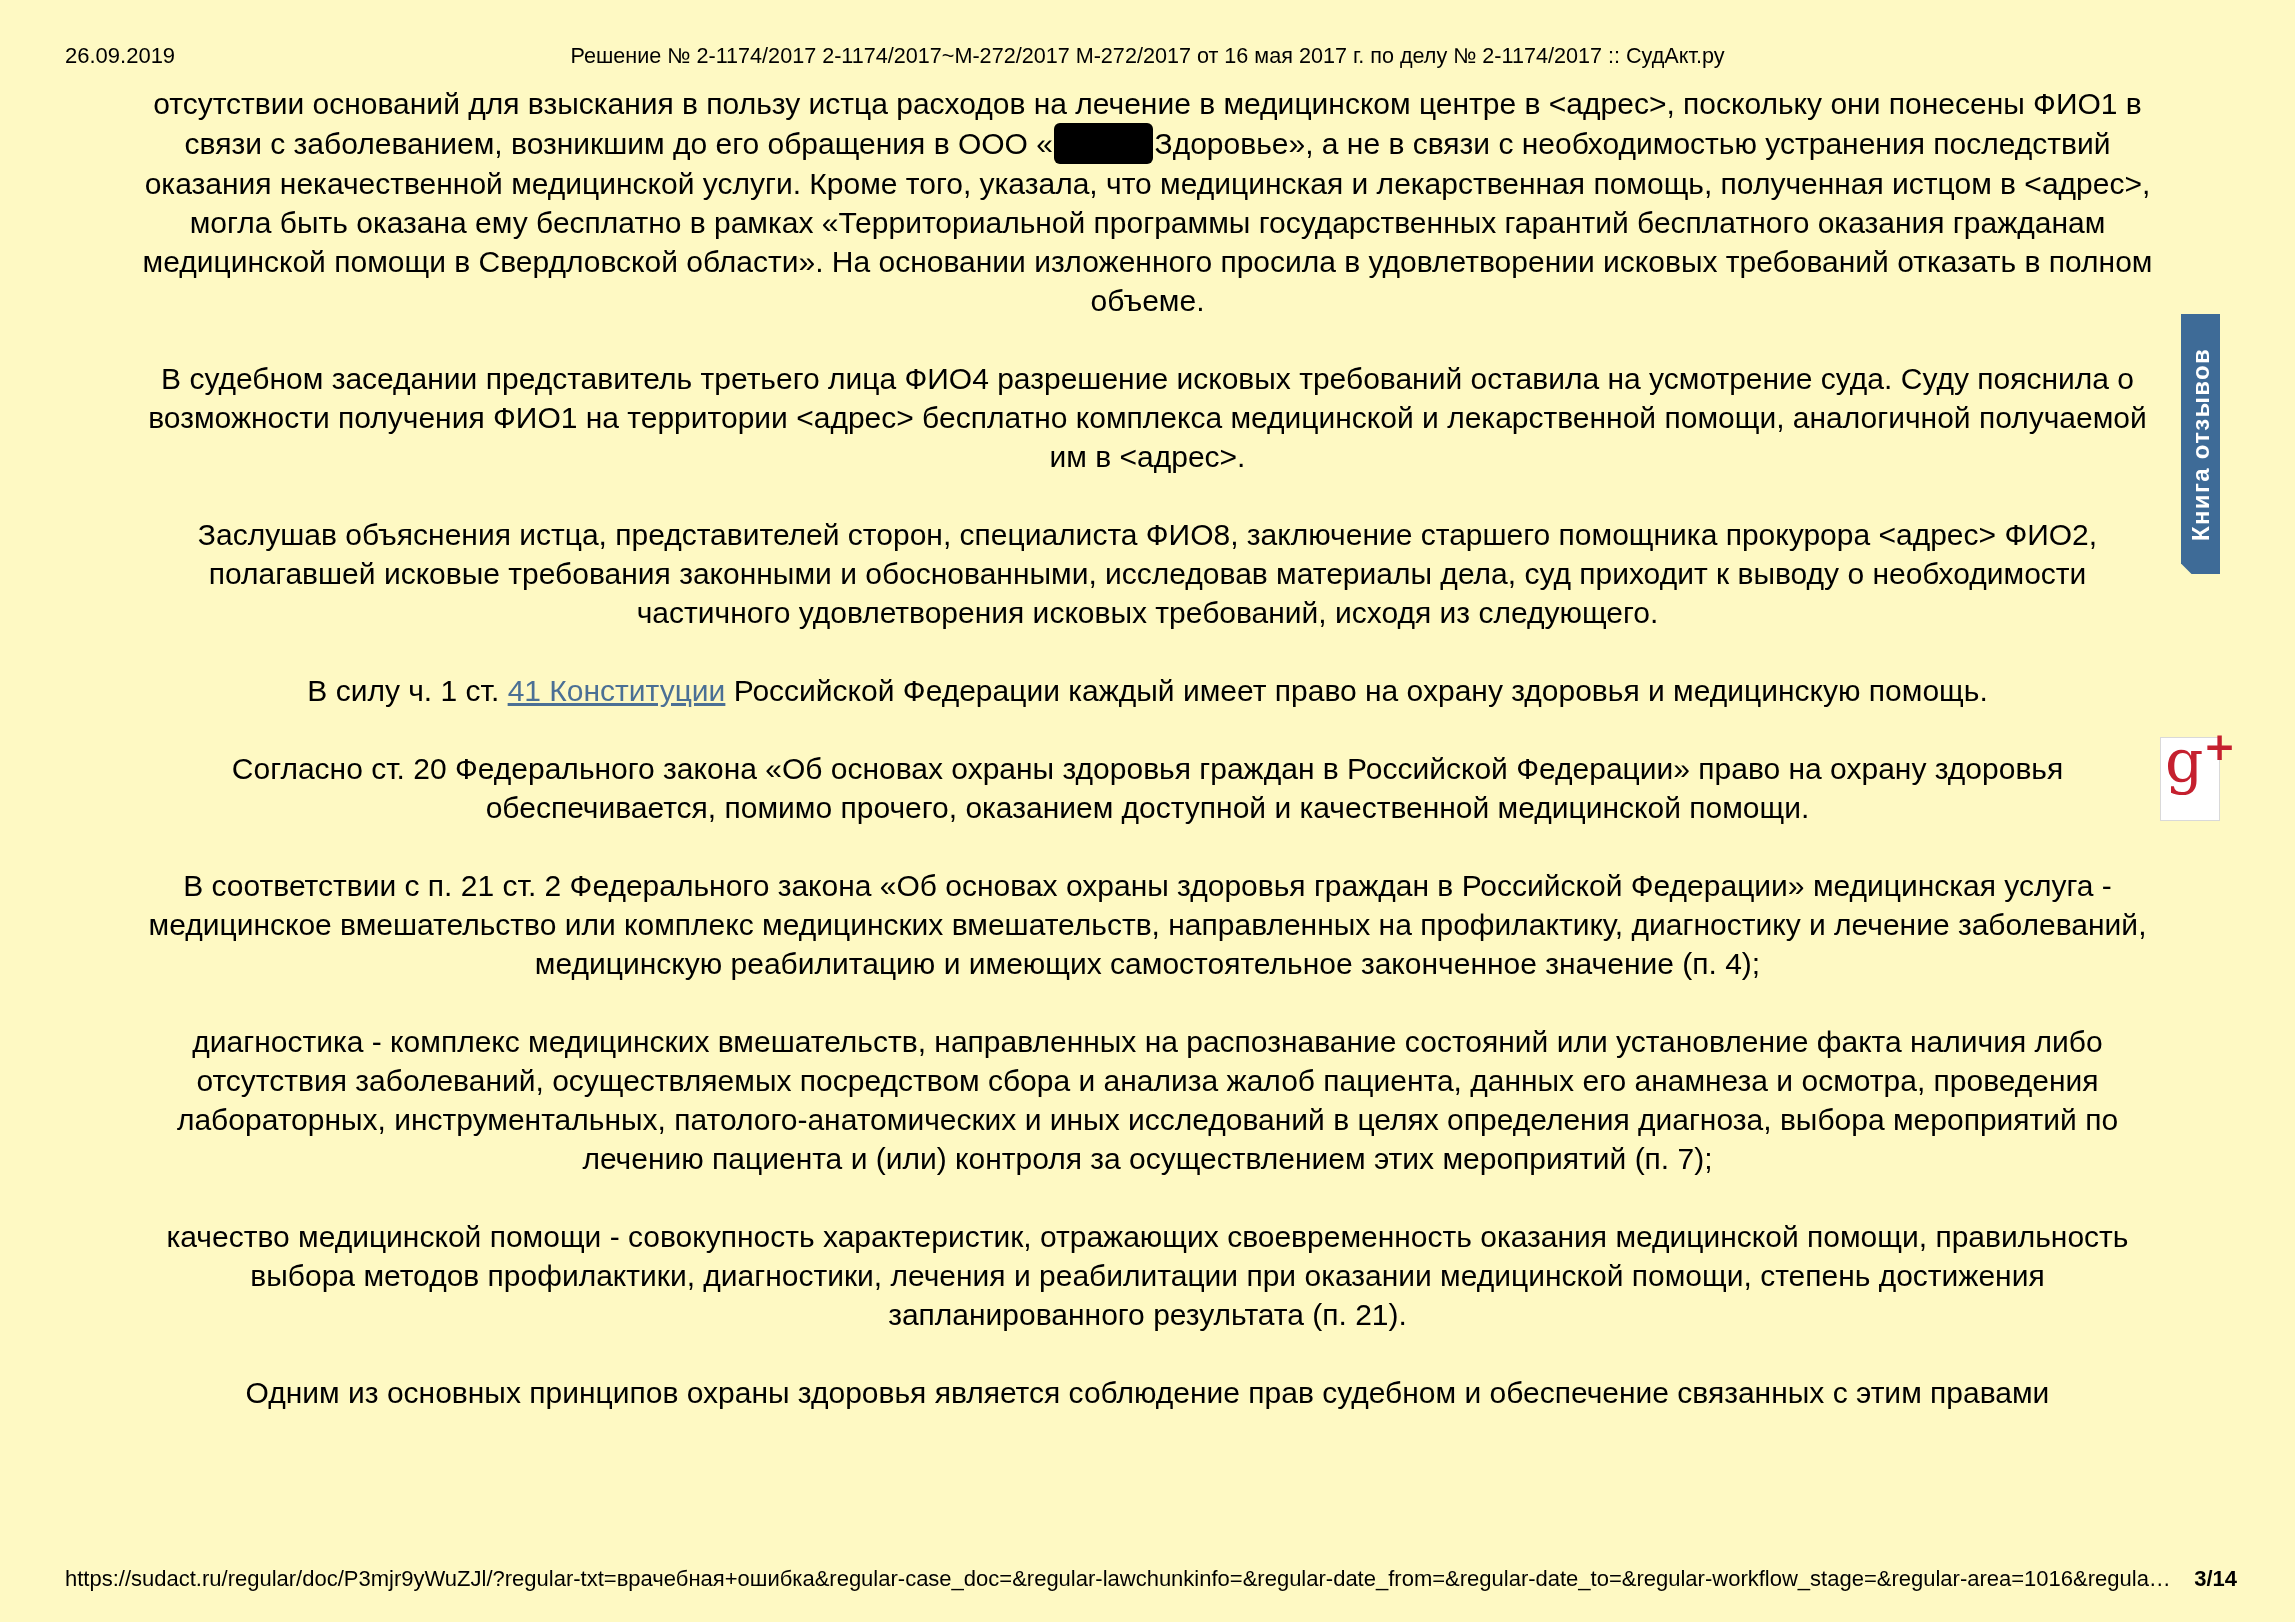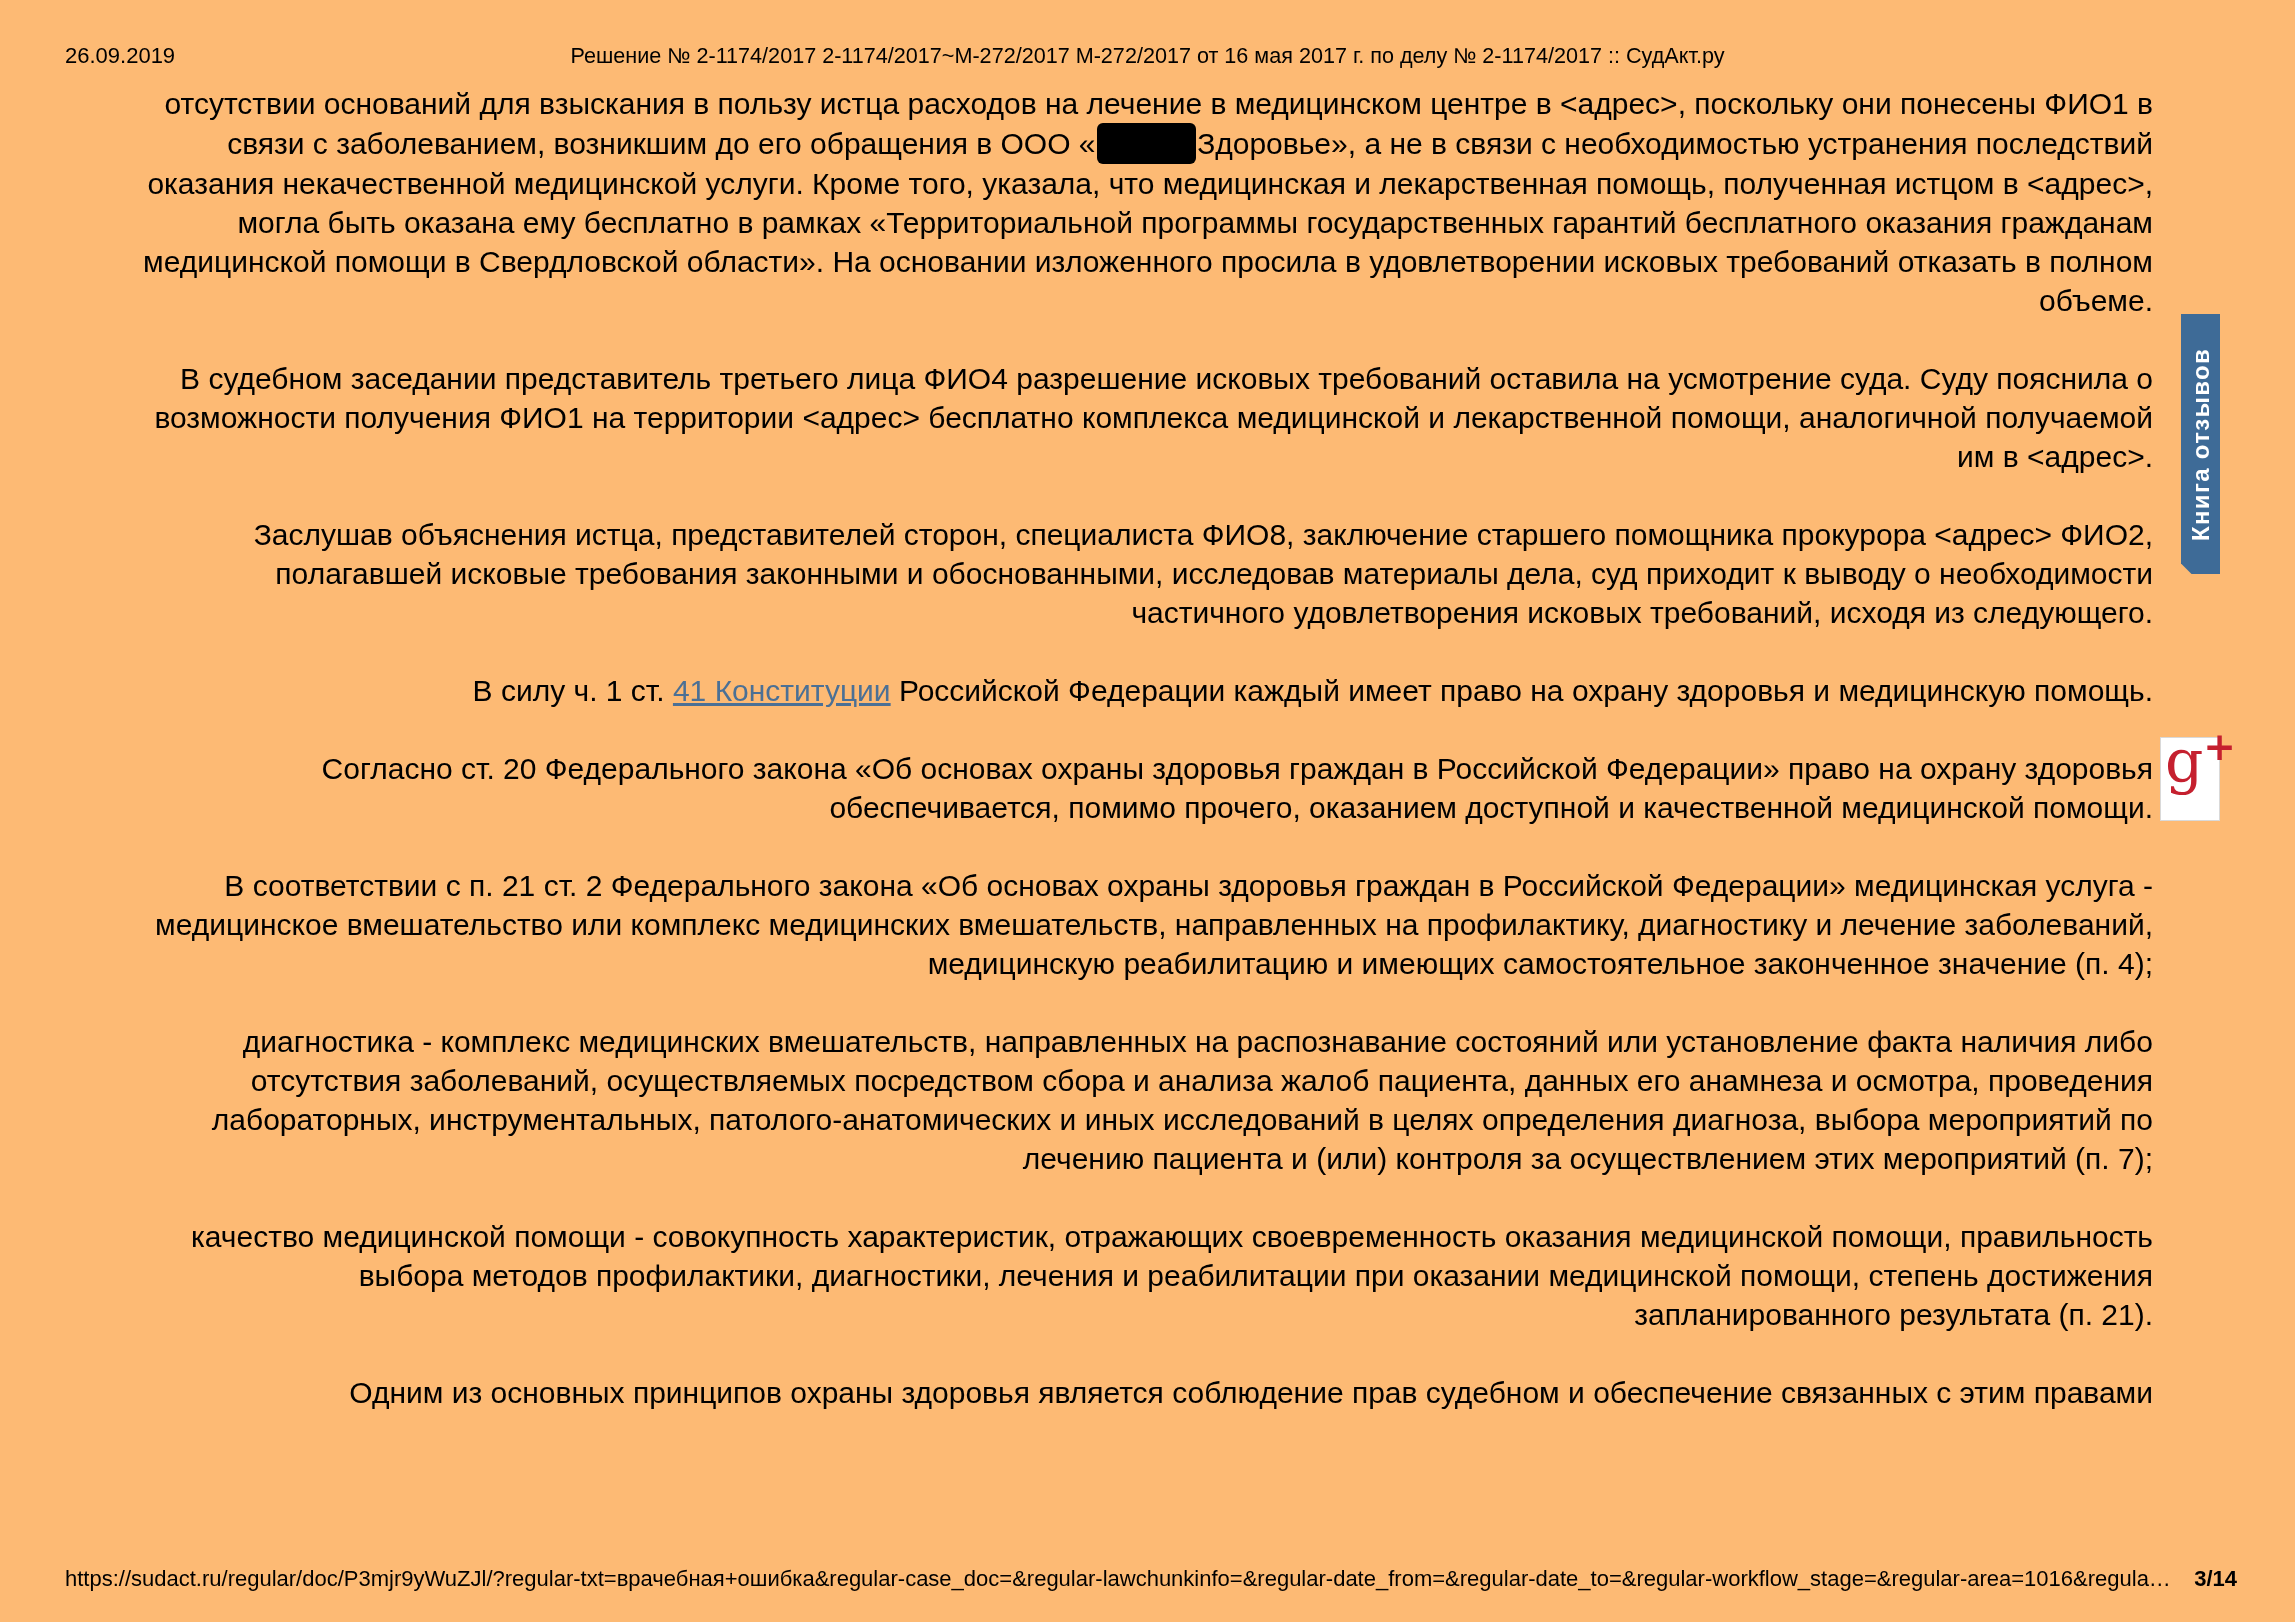--- a/index.html
+++ b/index.html
@@ -7,21 +7,21 @@
     padding: 0;
     background: #ffffff;
     width: 2295px;
     height: 1622px;
     overflow: hidden;
   }
   .sheet {
     position: relative;
     width: 2295px;
     height: 1622px;
-    background: #fdba74;
+    background: #fef9c3;
     font-family: "Liberation Sans", sans-serif;
     color: #000000;
   }
 
   
   .print-header {
     position: absolute;
     left: 65px;
     right: 65px;
     top: 41px;
@@ -44,21 +44,21 @@
     position: absolute;
     left: 134px;
     top: 84px;
     width: 2019px;
   }
   .content p {
     margin: 39px 0 0 8px;
     font-size: 30px;
     line-height: 39px;
     color: #000000;
-    text-align: right;
+    text-align: center;
   }
   .content p:first-child { margin-top: 0; }
   .law-link {
     color: #4b7095;
     text-decoration-color: #4b7095;
     cursor: pointer;
   }
   .redaction {
     display: inline-block;
     width: 99px;

